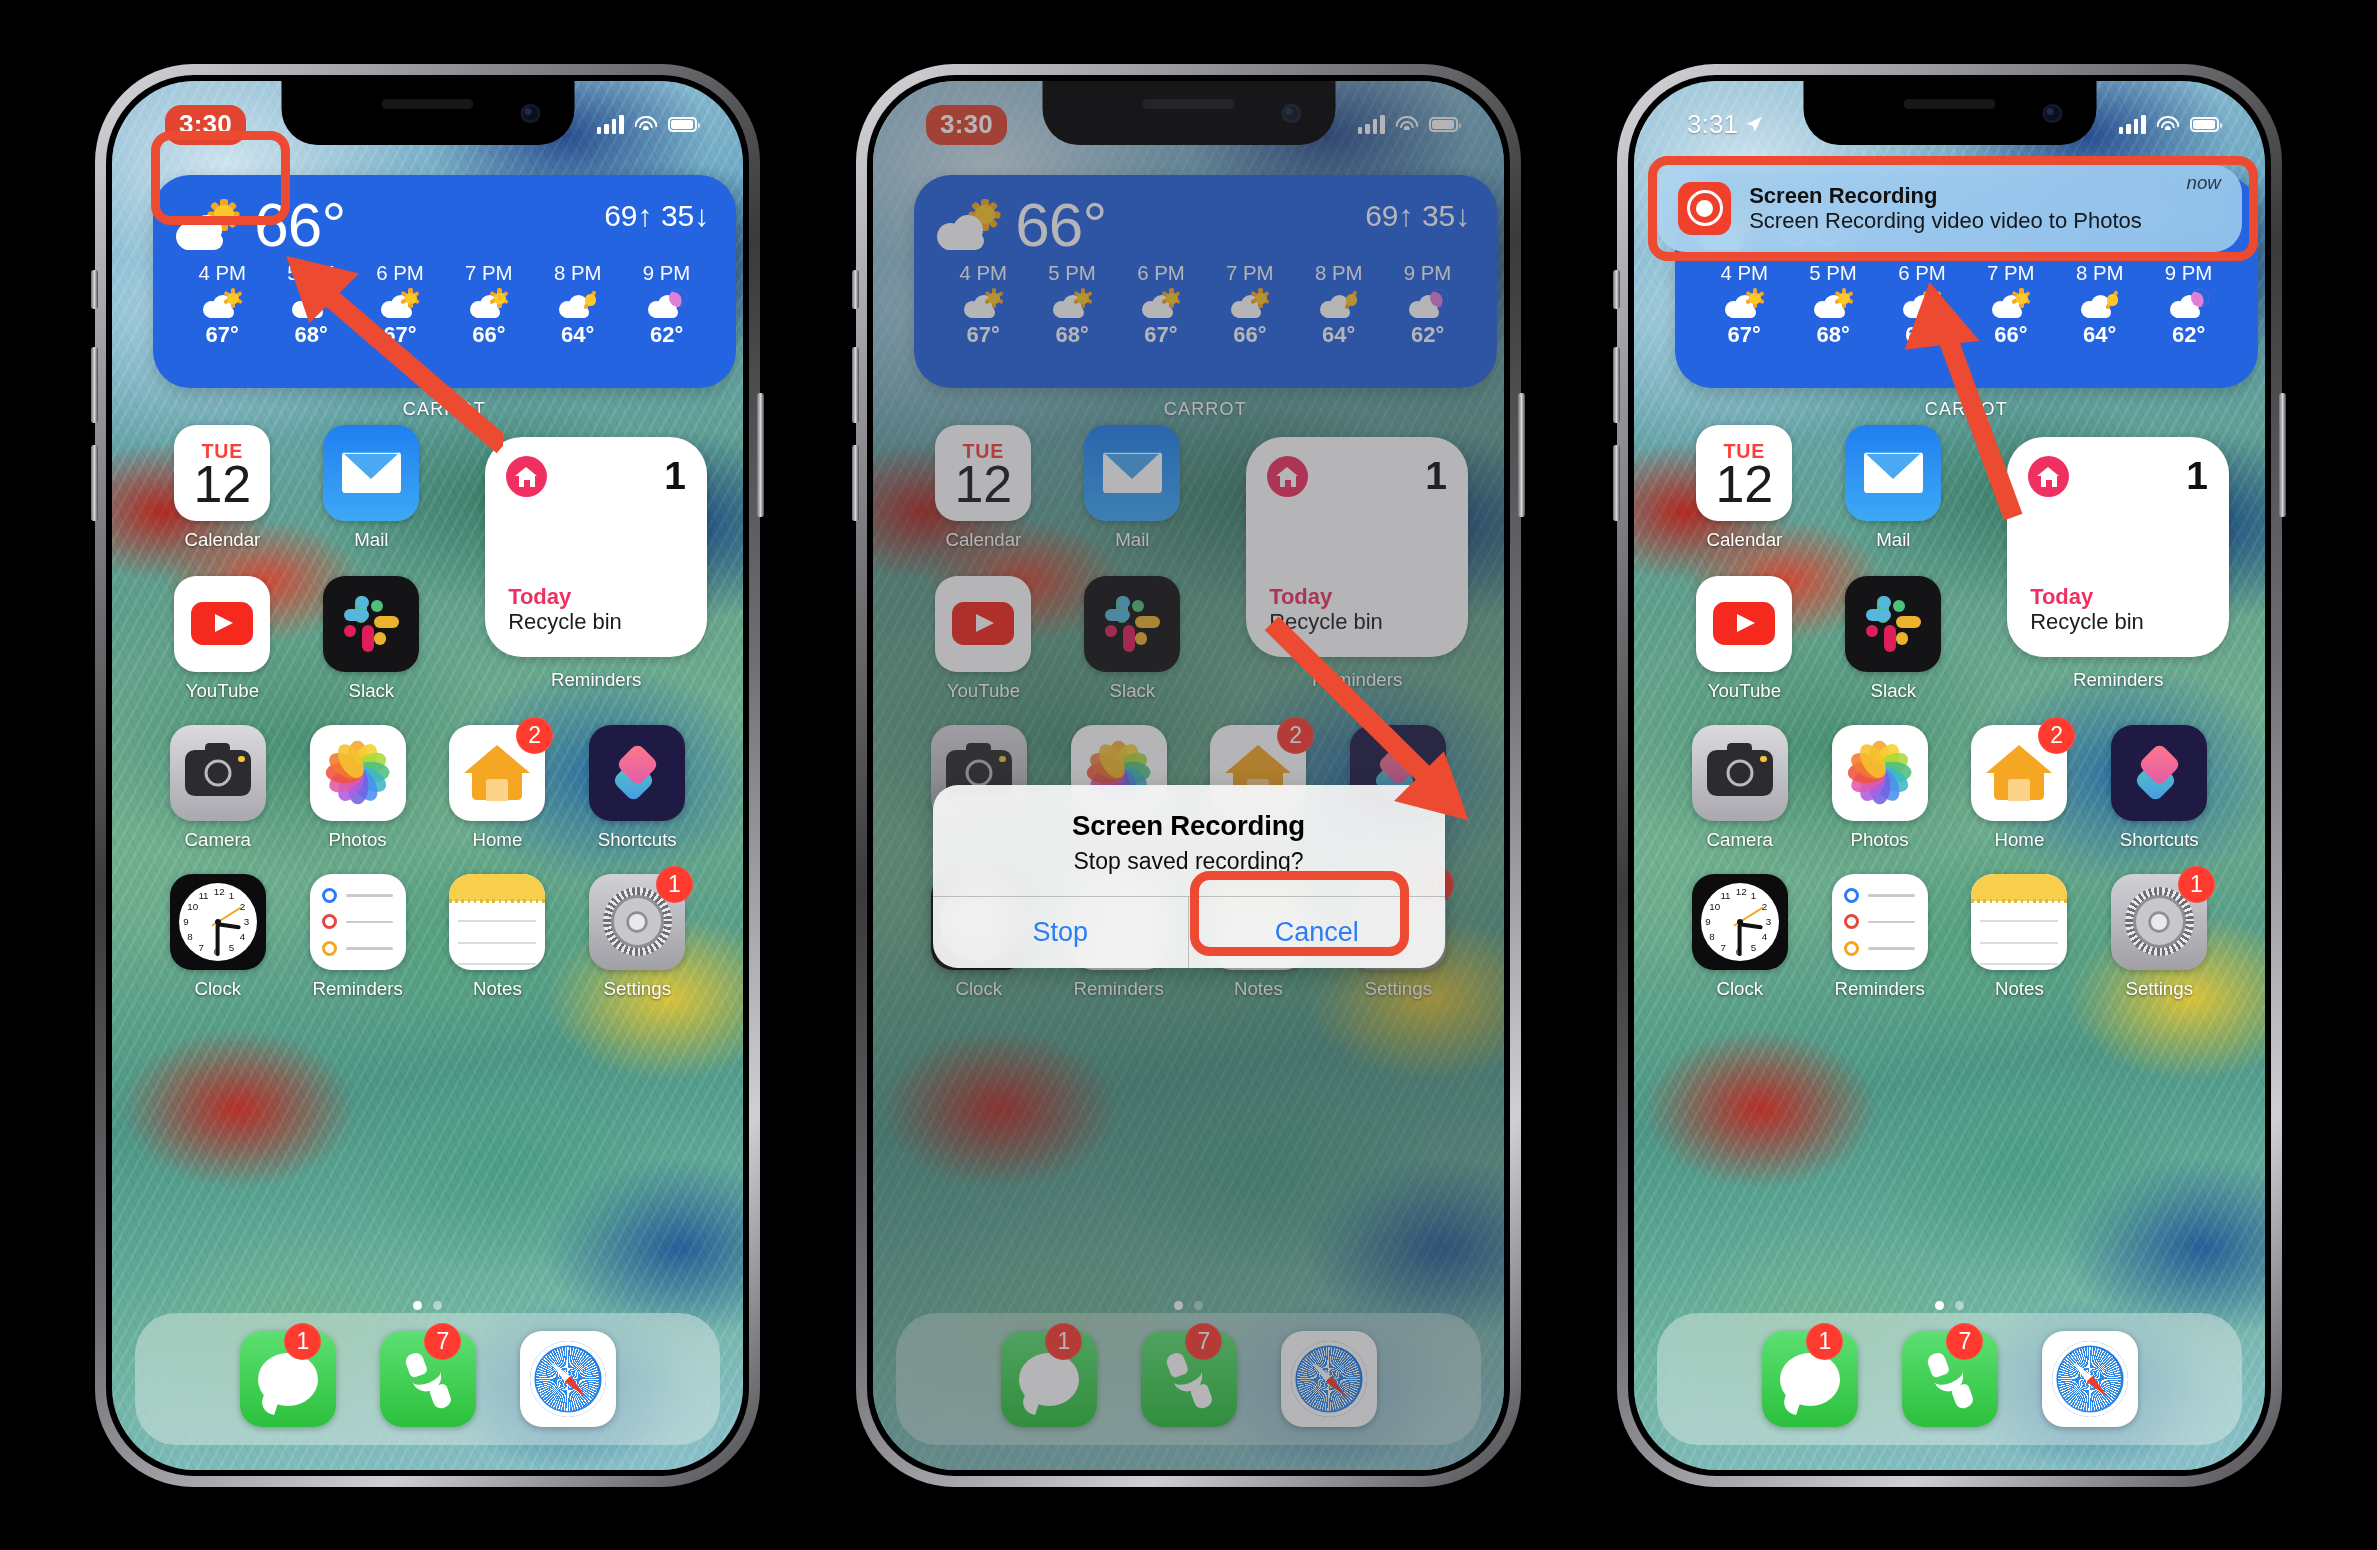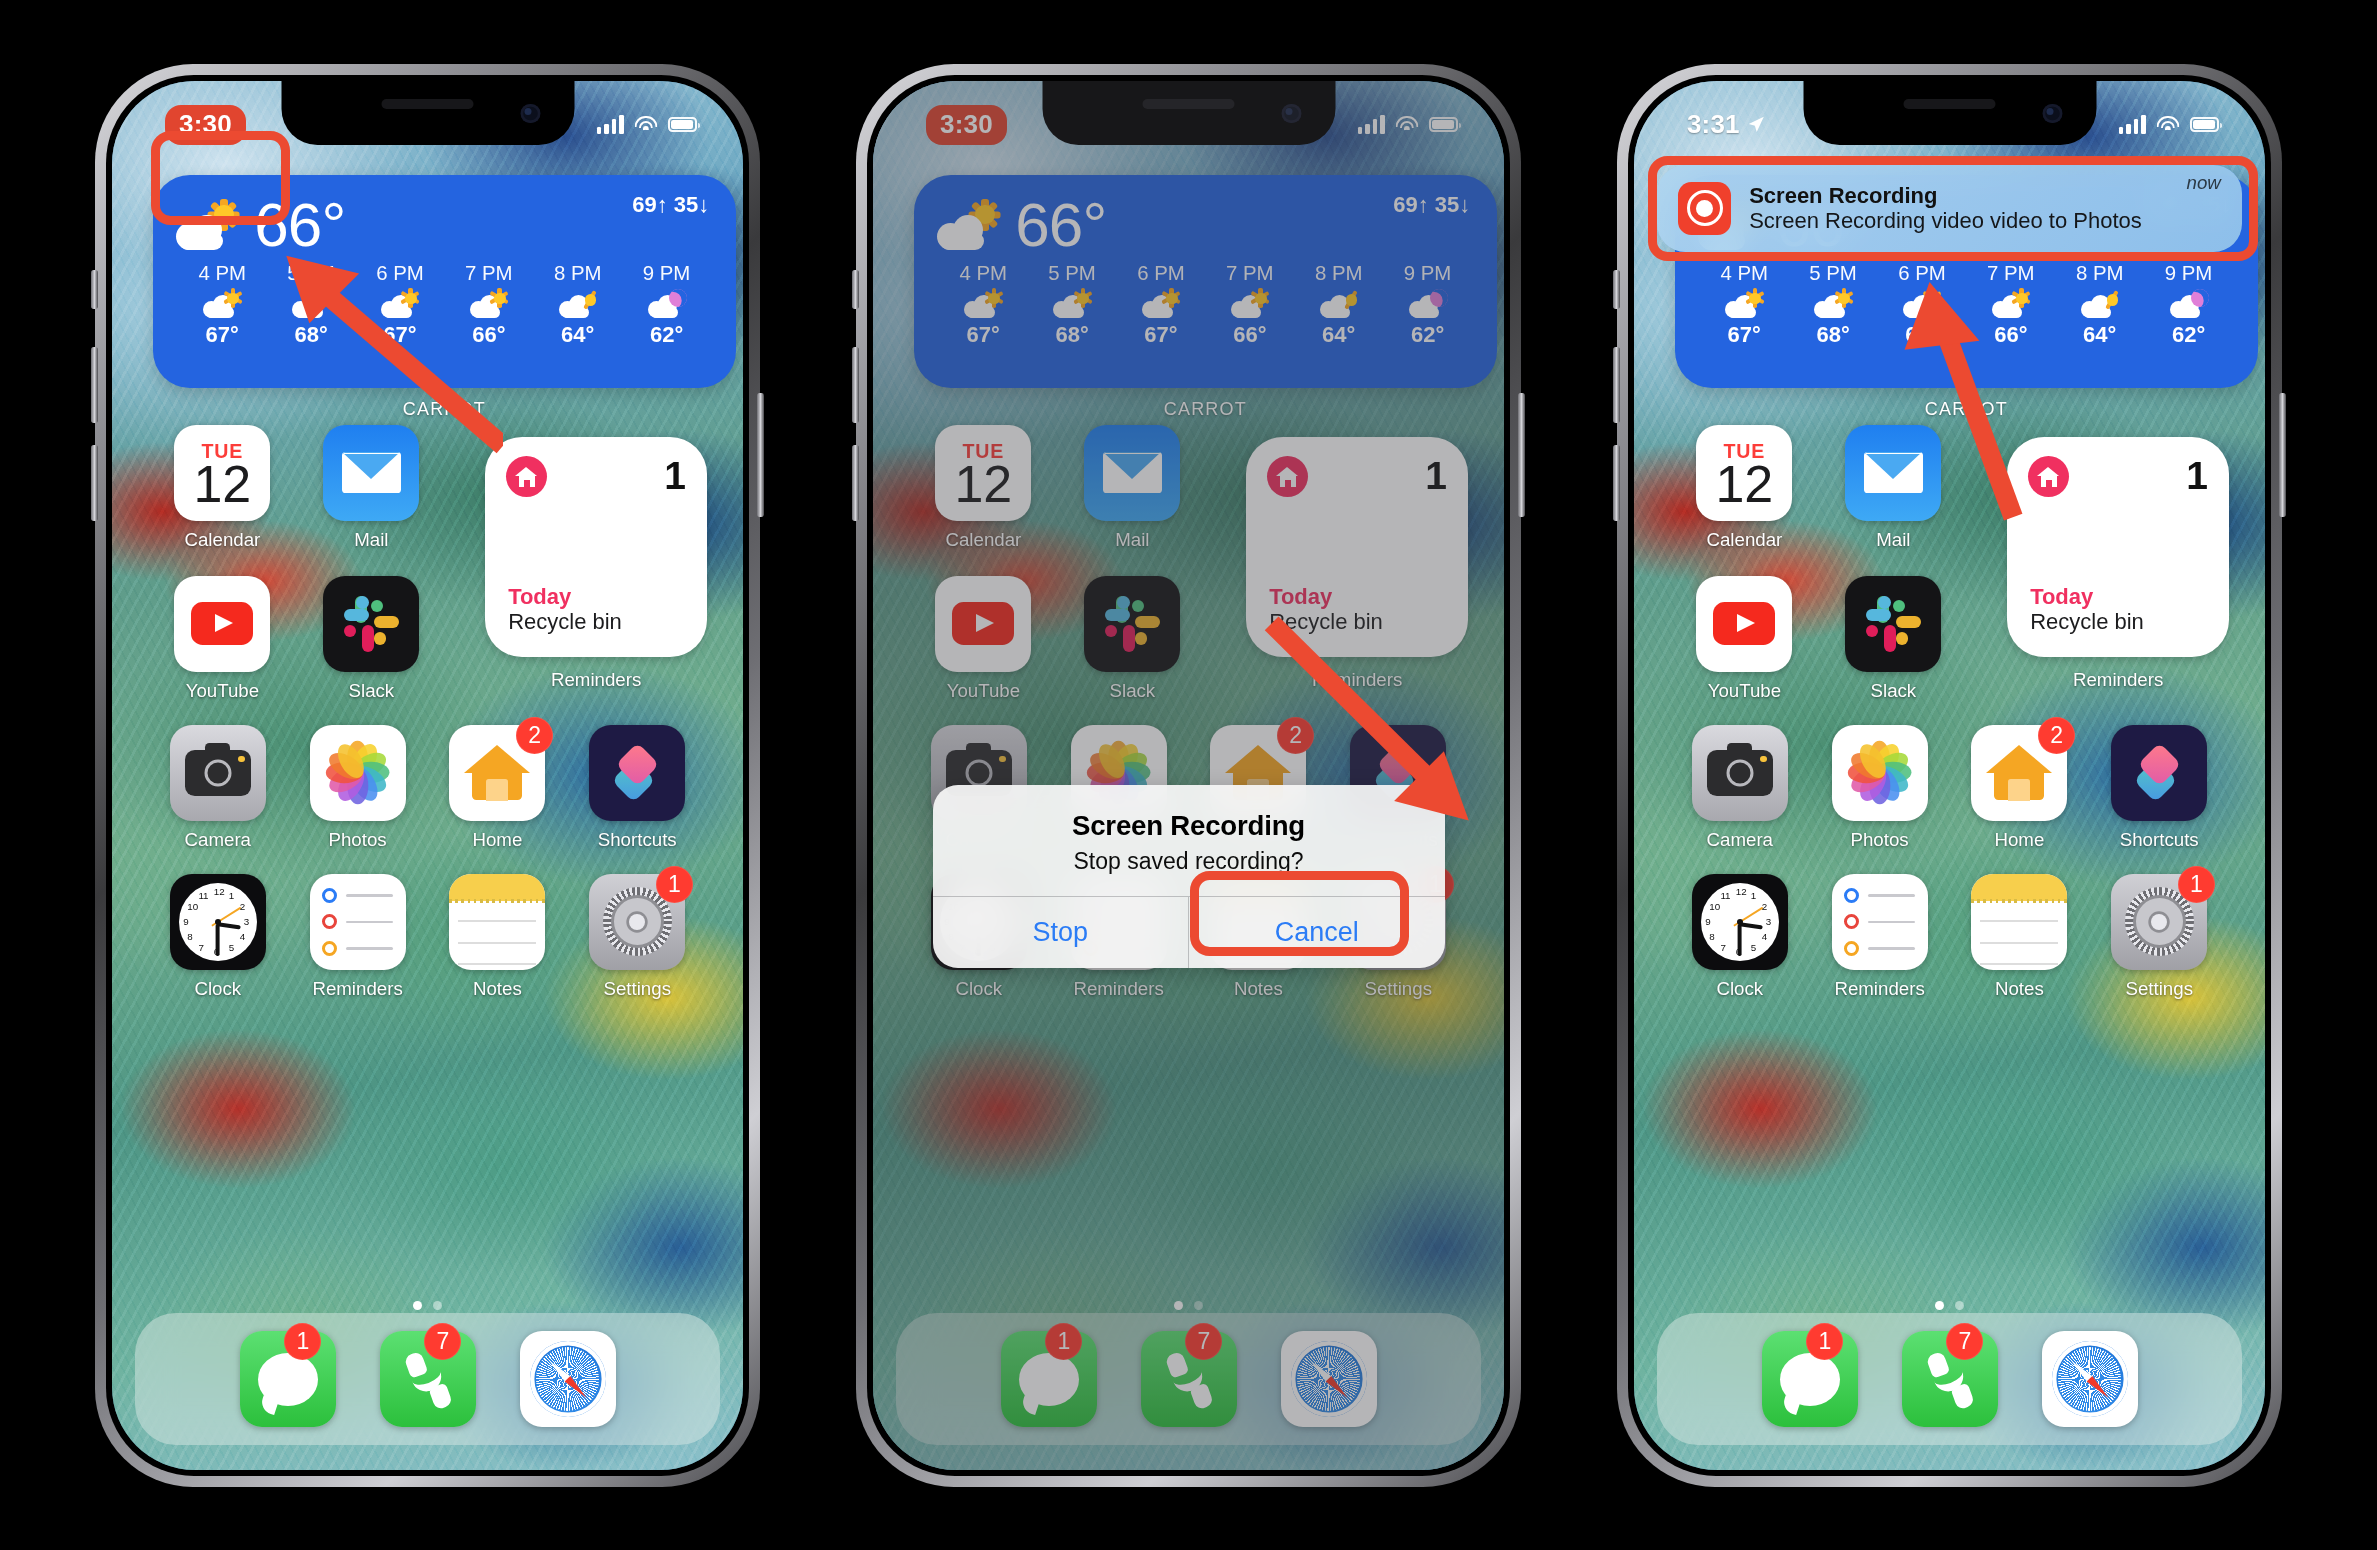--- a/index.html
+++ b/index.html
@@ -104,21 +104,21 @@
   .notch .cam::after{ content:""; position:absolute; top:4.4px; left:4.4px; width:7.1px;height:7.1px;border-radius:50%;background:#1d2b4d;}
 
   
   .statusbar {
     position: absolute; top: 0; left: 0; right: 0; height: 68px;
     display: flex; align-items: center; justify-content: space-between;
     padding: 19.6px 46px 0 53px; z-index: 25;
     color: #fff;
   }
   .sb-time {
-    font-size: 26px; font-weight: 700; letter-spacing: 0.2px;
+    font-size: 26px; font-weight: 400; letter-spacing: 0.2px;
     display: flex; align-items: center; gap: 6.2px;
     text-shadow: 0 0.9px 1.8px rgba(0,0,0,.35);
   }
   .sb-time.rec {
     background: #e1452f; color:#fff;
     padding: 4.4px 14.2px; border-radius: 16px; font-weight: 600;
     text-shadow: none;
   }
   .sb-right { display:flex; align-items:center; gap:10.7px; }
   .bars { display:flex; align-items:flex-end; gap:3.1px; height:19.6px; }
@@ -151,21 +151,21 @@
   .ww-icon { width:66px; height:50px; position:relative; flex:0 0 auto;}
   .sun-glyph{ position:absolute; right:1.8px; top:-1.8px; width:32px; height:32px;}
   .sun-glyph .core{ position:absolute; left:6.2px; top:6.2px; width:19.6px;height:19.6px;border-radius:50%;background:#ffc828;}
   .sun-glyph .ray{ position:absolute; left:50%; top:50%; width:7.1px; height:32px; margin-left:-3.6px; margin-top:-16px; background:#f5a623; border-radius:2.7px;}
   .cloud-glyph{ position:absolute; left:0; bottom:0; width:52px; height:32px;}
   .cloud-glyph b{ position:absolute; background:#fff; border-radius:50%; display:block;}
   .cloud-glyph b:nth-child(1){ left:0; bottom:0; width:27px; height:27px;}
   .cloud-glyph b:nth-child(2){ left:16px; bottom:5.3px; width:30px; height:30px;}
   .cloud-glyph b:nth-child(3){ left:3.6px; bottom:0; width:44px; height:18px; border-radius:10.7px;}
   .ww-temp { font-size: 62px; font-weight: 500; letter-spacing:-0.9px; line-height:.95;}
-  .ww-hilo { position:absolute; right:3.6px; top:1px; font-size:22px; font-weight:700;}
+  .ww-hilo { position:absolute; right:3.6px; top:8px; font-size:30px; font-weight:400;}
   .ww-hours { display:flex; justify-content:space-between; padding: 0 5.3px; margin-top:1.8px;}
   .ww-col { display:flex; flex-direction:column; align-items:center; gap:3.6px; width:82px;}
   .ww-hr { font-size:20.4px; font-weight:400; opacity:.97;}
   .ww-ic { width:41px; height:30px; position:relative; }
   .ww-ic .sm-cloud{ position:absolute; left:1.8px; bottom:0; width:32px; height:21.3px;}
   .ww-ic .sm-cloud b{position:absolute;background:#fff;border-radius:50%;display:block;}
   .ww-ic .sm-cloud b:nth-child(1){left:0;bottom:0;width:17px;height:17px;}
   .ww-ic .sm-cloud b:nth-child(2){left:9.8px;bottom:3.6px;width:19.6px;height:19.6px;}
   .ww-ic .sm-cloud b:nth-child(3){left:2.7px;bottom:0;width:27.6px;height:11.6px;border-radius:7.1px;}
   .ww-ic .sm-sun{position:absolute;right:0;top:0;width:19.6px;height:19.6px;}

